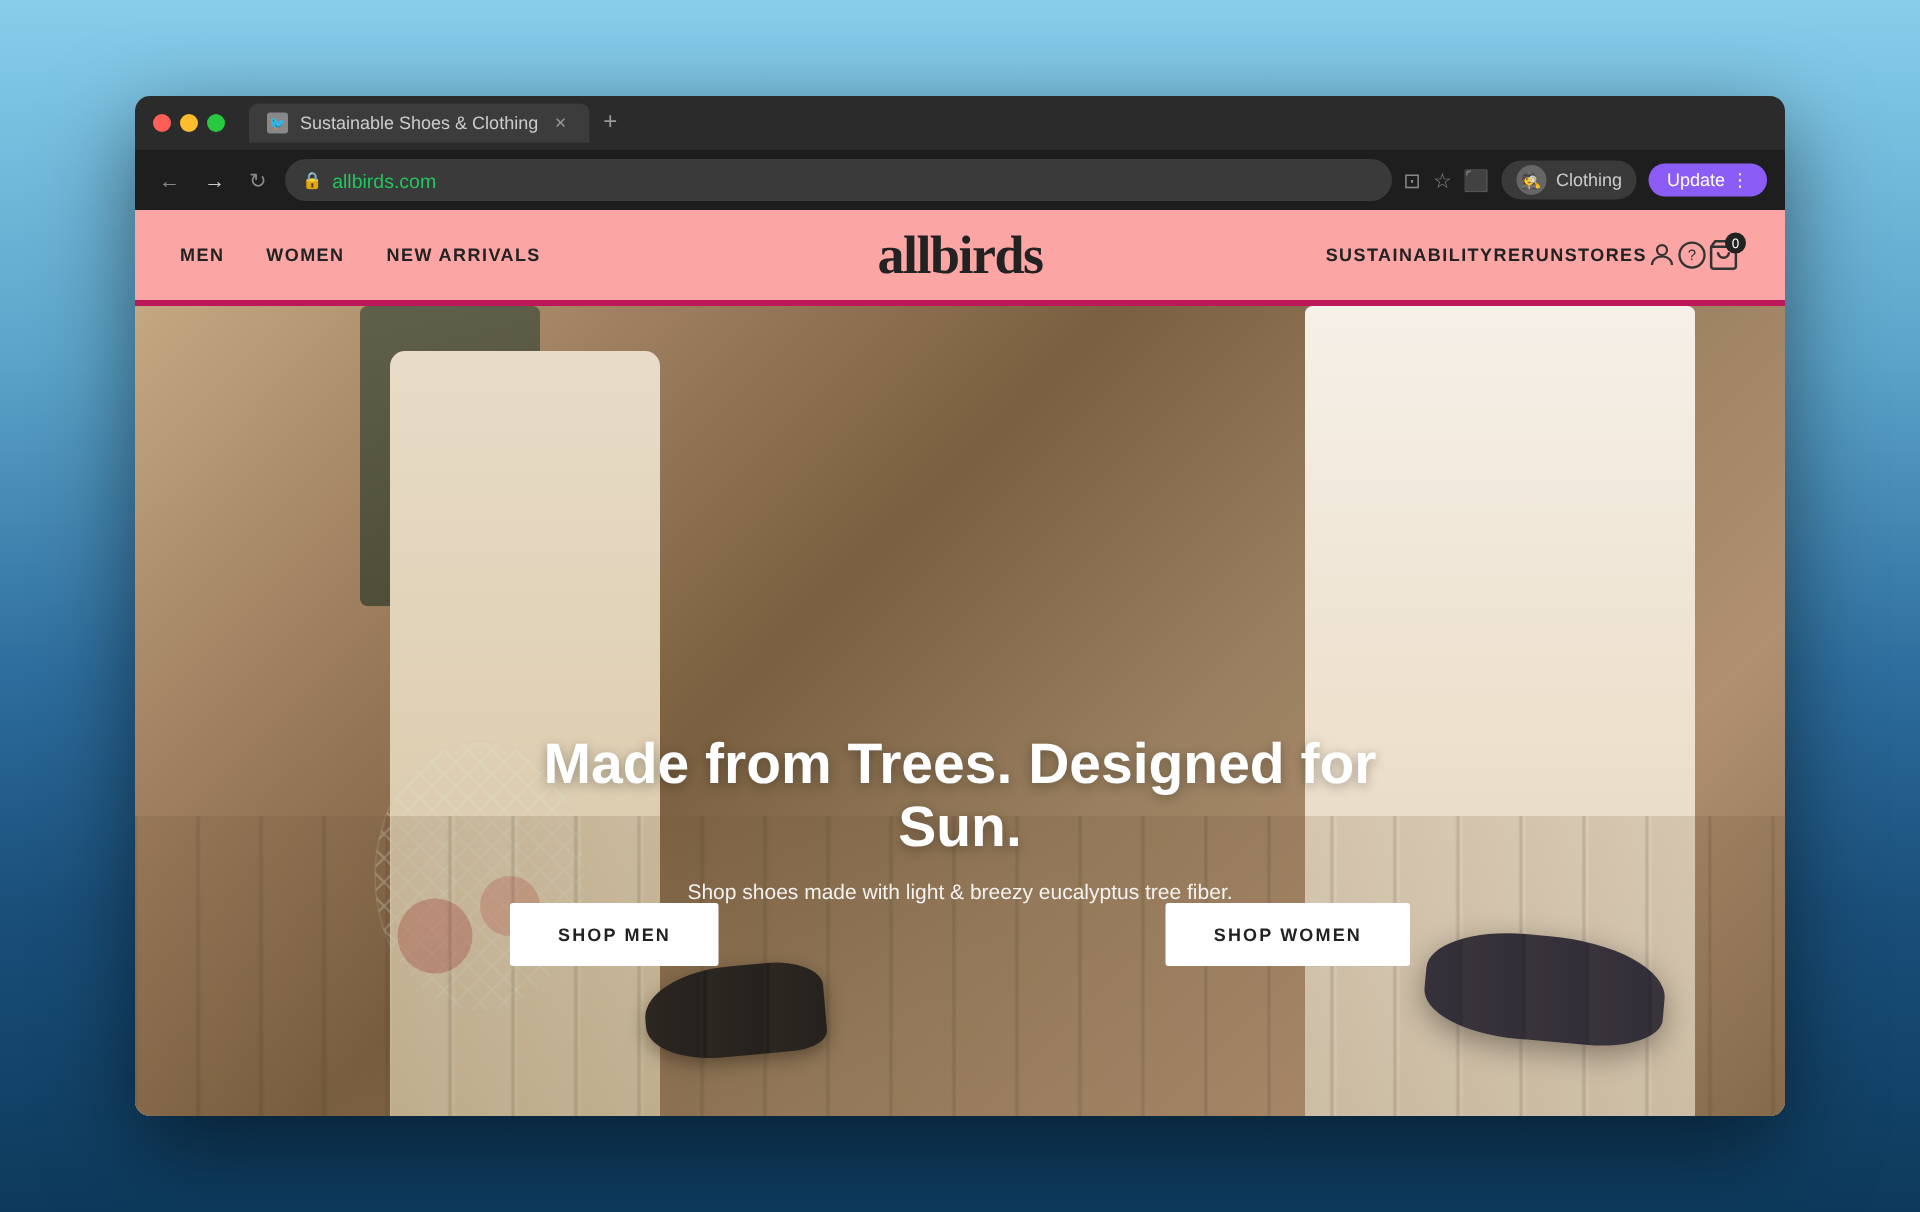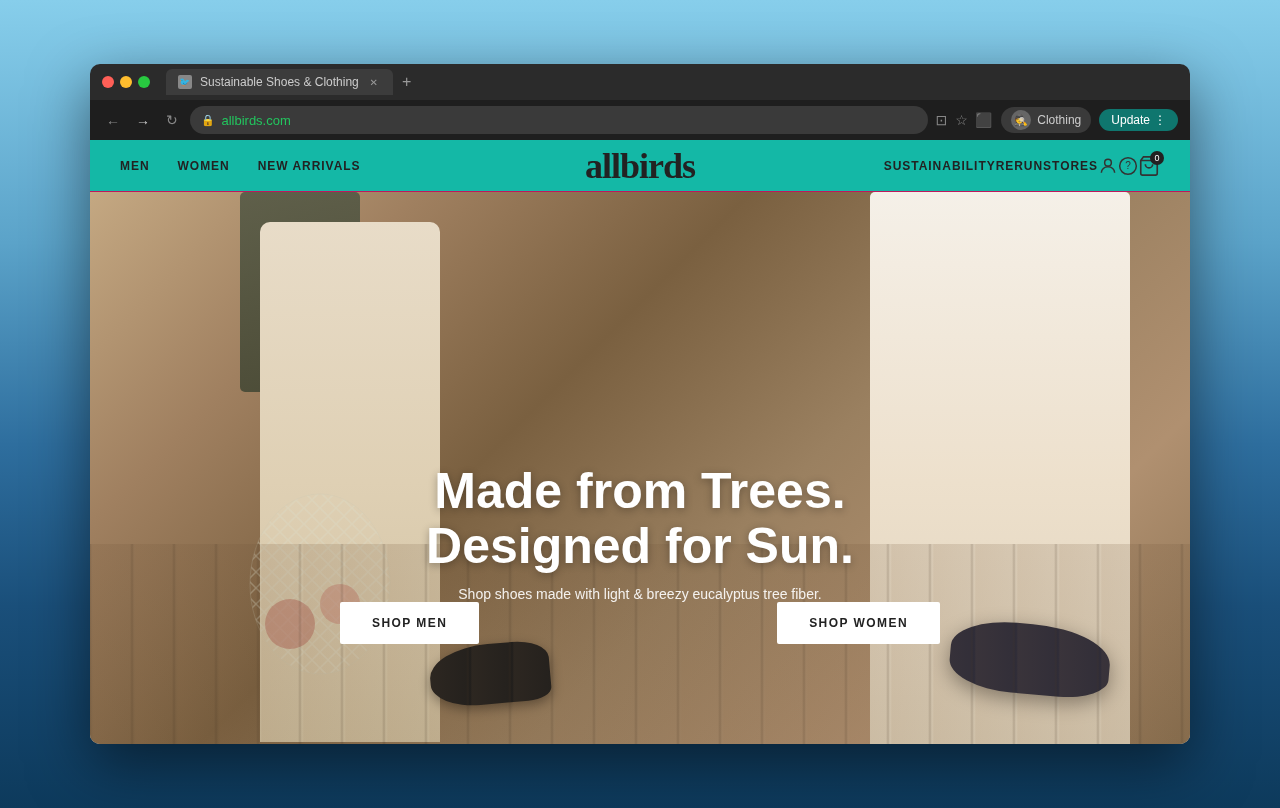--- a/index.html
+++ b/index.html
@@ -154,21 +154,21 @@
       width: 20px;
       height: 20px;
       border-radius: 50%;
       background: #666;
       display: flex;
       align-items: center;
       justify-content: center;
       font-size: 11px;
     }
     .update-btn {
-      background: #0f766e;
+      background: #8b5cf6;
       color: white;
       border: none;
       border-radius: 20px;
       padding: 4px 12px;
       font-size: 12px;
       cursor: pointer;
       display: flex;
       align-items: center;
       gap: 4px;
     }
@@ -177,26 +177,26 @@
     .website {
       flex: 1;
       overflow: hidden;
       display: flex;
       flex-direction: column;
       background: #fff;
     }
 
     
     .nav {
-      background: #14b8a6;
-      height: 52px;
+      background: #fca5a5;
+      height: 64px;
       display: flex;
       align-items: center;
       padding: 0 30px;
-      border-bottom: 1px solid #be185d;
+      border-bottom: 4px solid #be185d;
       flex-shrink: 0;
       position: relative;
     }
     .nav-left {
       display: flex;
       gap: 28px;
       align-items: center;
     }
     .nav-item {
       font-size: 12px;
@@ -323,21 +323,21 @@
     .hero-content {
       position: absolute;
       bottom: 100px;
       left: 50%;
       transform: translateX(-50%);
       text-align: center;
       color: white;
       width: 600px;
     }
     .hero-title {
-      font-size: 50px;
+      font-size: 38px;
       font-weight: 800;
       color: #fff;
       margin-bottom: 12px;
       text-shadow: 0 2px 8px rgba(0,0,0,0.3);
       line-height: 1.1;
     }
     .hero-subtitle {
       font-size: 14px;
       color: rgba(255,255,255,0.9);
       font-weight: 400;

